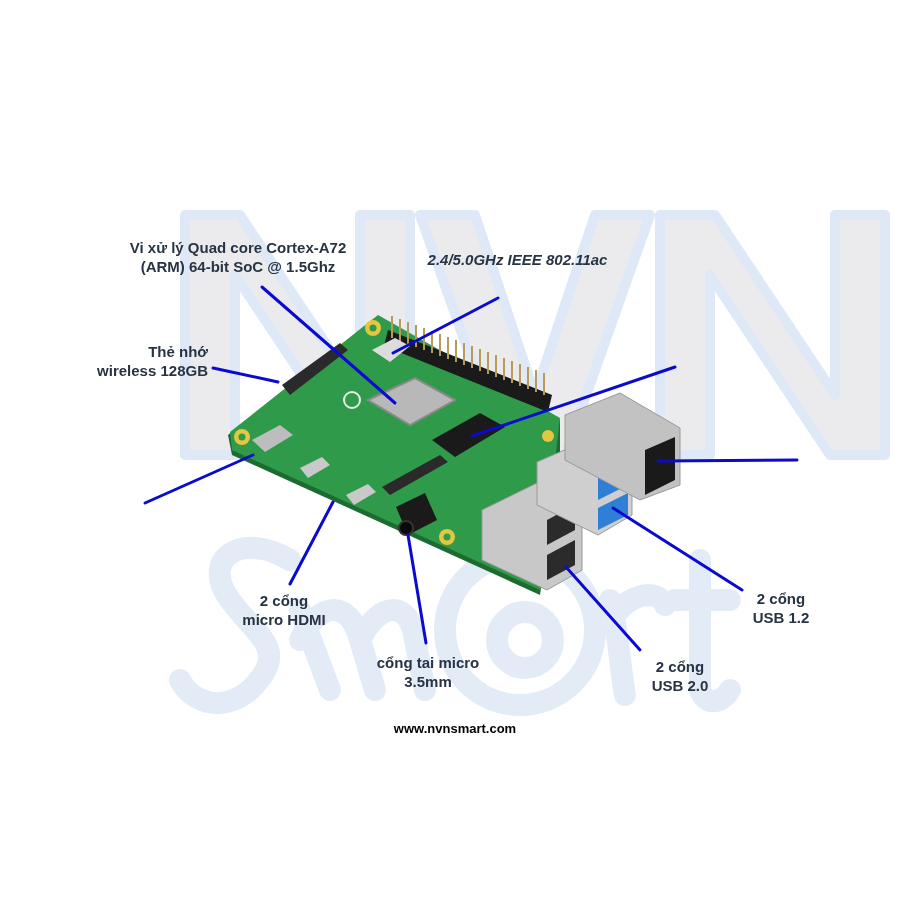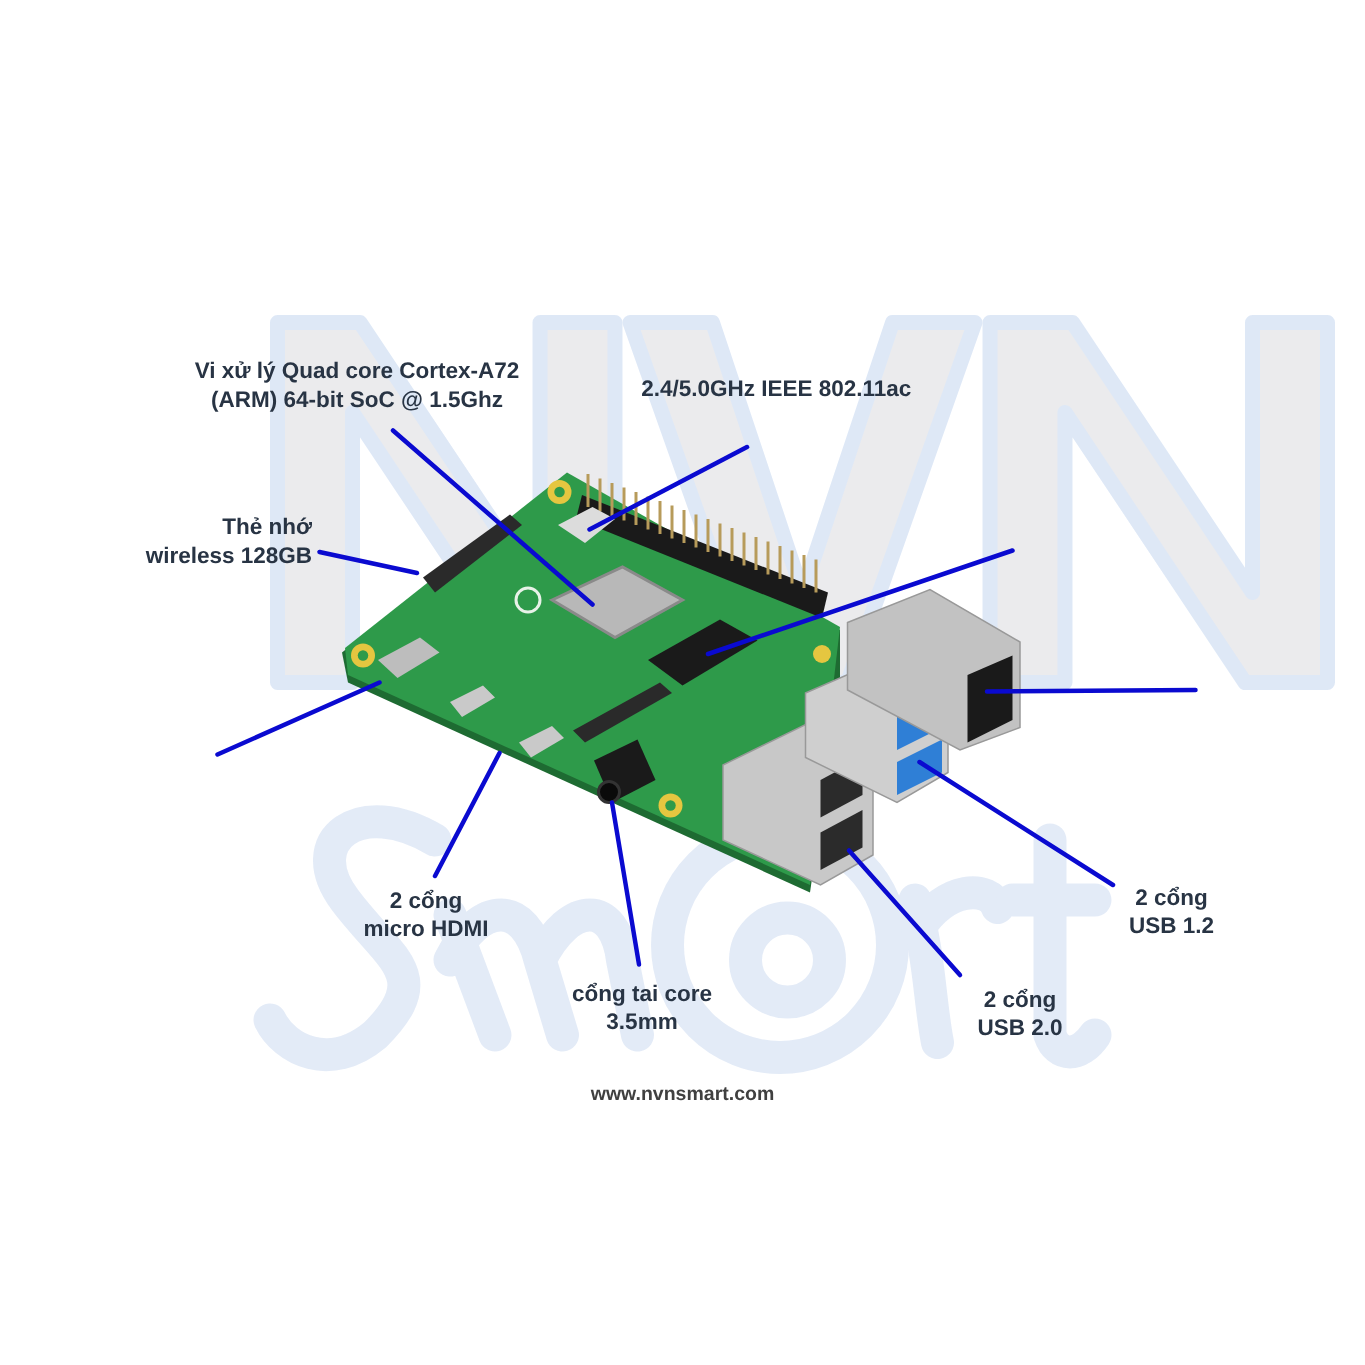--- a/index.html
+++ b/index.html
@@ -4,21 +4,21 @@
 <style>
   html, body { margin: 0; padding: 0; background: #ffffff; }
   body { width: 910px; height: 910px; position: relative; overflow: hidden;
          font-family: "Liberation Sans", "DejaVu Sans", sans-serif; }
   .stage { position: absolute; left: 0; top: 0; width: 910px; height: 664px; }
   .wm-svg { position: absolute; left: 0; top: 0; width: 910px; height: 910px; }
   .label { position: absolute; color: #283444; font-weight: bold; font-size: 15px;
            line-height: 19px; text-align: center; white-space: nowrap; }
   .label span { display: block; }
   .website { position: absolute; left: 380px; top: 721px; width: 150px; text-align: center;
-             color: #404040; font-weight: bold; font-size: 13px; }
+             color: #000000; font-weight: bold; font-size: 13px; }
 </style>
 </head>
 <body>
 
 <div class="stage">
 
   <svg class="wm-svg" viewBox="0 0 910 910">
 
     <g opacity="0.9">
       <g fill="#e9e9ec" stroke="#dbe6f6" stroke-width="10" stroke-linejoin="round">
@@ -124,33 +124,33 @@
       <line x1="426" y1="643" x2="408" y2="535"></line>
       <line x1="640" y1="650" x2="566" y2="567"></line>
       <line x1="742" y1="590" x2="613" y2="508"></line>
     </g>
   </svg>
 
   <div class="label" style="left:118px; top:238px; width:240px;">
     <span>Vi xử lý Quad core Cortex-A72</span>
     <span>(ARM) 64-bit SoC @ 1.5Ghz</span>
   </div>
-  <div class="label" style="left:405px; top:250px; width:225px;">
+  <div class="label" style="left:405px; top:250px; width:225px;font-style:italic;">
     <span>2.4/5.0GHz IEEE 802.11ac</span>
   </div>
   <div class="label" style="left:68px; top:342px; width:140px;text-align:right;">
     <span>Thẻ nhớ</span>
     <span>wireless 128GB</span>
   </div>
   <div class="label" style="left:228px; top:591px; width:112px;">
     <span>2 cổng</span>
     <span>micro HDMI</span>
   </div>
   <div class="label" style="left:365px; top:653px; width:126px;">
-    <span>cổng tai core</span>
+    <span>cổng tai micro</span>
     <span>3.5mm</span>
   </div>
   <div class="label" style="left:635px; top:657px; width:90px;">
     <span>2 cổng</span>
     <span>USB 2.0</span>
   </div>
   <div class="label" style="left:736px; top:589px; width:90px;">
     <span>2 cổng</span>
     <span>USB 1.2</span>
   </div>

